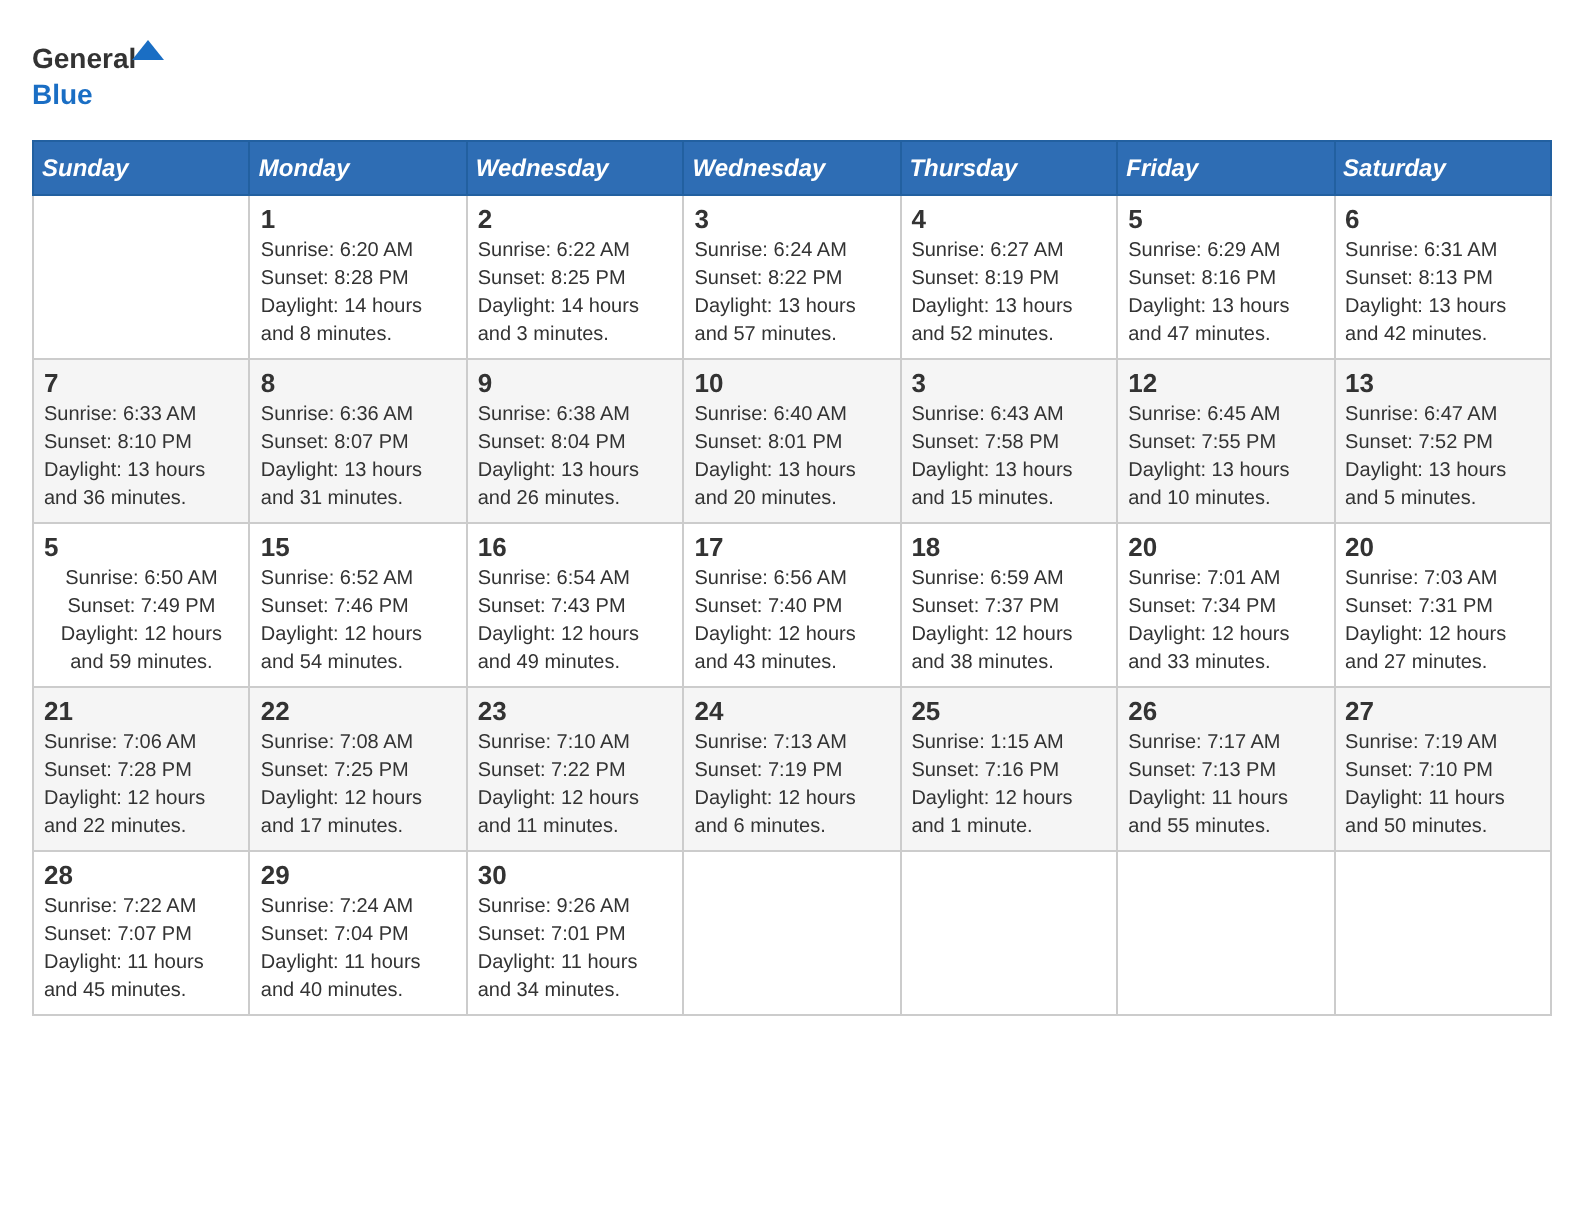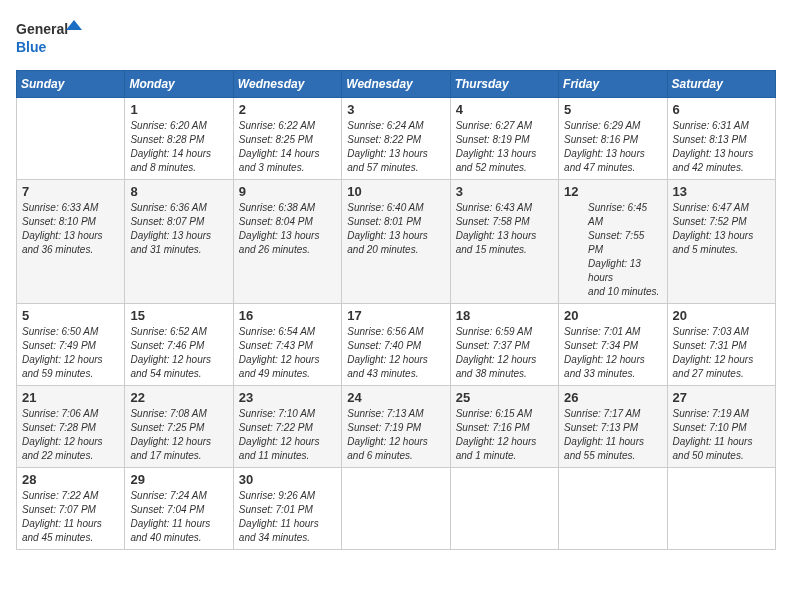--- a/index.html
+++ b/index.html
@@ -62,21 +62,20 @@
       font-size: 13px;
       font-weight: bold;
       color: #333;
       display: block;
       margin-bottom: 2px;
     }
     .day-info {
       font-size: 10px;
       color: #333;
       line-height: 1.4;
-      font-style: italic;
     }
     .empty-cell {
       background: #f9f9f9;
     }
     tr:nth-child(odd) td { background: #fff; }
     tr:nth-child(even) td { background: #f5f5f5; }
     .calendar thead tr th { background: #2e6db4; }
   </style>
 </head>
 <body>
@@ -184,37 +183,37 @@
         </td>
         <td>
           <span class="day-number">3</span>
           <div class="day-info" style="white-space: pre-line;">Sunrise: 6:43 AM
 Sunset: 7:58 PM
 Daylight: 13 hours
 and 15 minutes.</div>
         </td>
         <td>
           <span class="day-number">12</span>
-          <div class="day-info" style="white-space: pre-line; margin-left: 24px;">Sunrise: 6:45 AM
+          <div class="day-info" style="white-space: pre-line;">Sunrise: 6:45 AM
 Sunset: 7:55 PM
 Daylight: 13 hours
 and 10 minutes.</div>
         </td>
         <td>
           <span class="day-number">13</span>
           <div class="day-info" style="white-space: pre-line;">Sunrise: 6:47 AM
 Sunset: 7:52 PM
 Daylight: 13 hours
 and 5 minutes.</div>
         </td>
       </tr>
       <tr>
         <td>
           <span class="day-number">5</span>
-          <div class="day-info" style="white-space: pre-line;">Sunrise: 6:50 AM
+          <div class="day-info" style="white-space: pre-line; text-align: center;">Sunrise: 6:50 AM
 Sunset: 7:49 PM
 Daylight: 12 hours
 and 59 minutes.</div>
         </td>
         <td>
           <span class="day-number">15</span>
           <div class="day-info" style="white-space: pre-line;">Sunrise: 6:52 AM
 Sunset: 7:46 PM
 Daylight: 12 hours
 and 54 minutes.</div>
@@ -279,21 +278,21 @@
         </td>
         <td>
           <span class="day-number">24</span>
           <div class="day-info" style="white-space: pre-line;">Sunrise: 7:13 AM
 Sunset: 7:19 PM
 Daylight: 12 hours
 and 6 minutes.</div>
         </td>
         <td>
           <span class="day-number">25</span>
-          <div class="day-info" style="white-space: pre-line;">Sunrise: 6:15 AM
+          <div class="day-info" style="white-space: pre-line;">Sunrise: 1:15 AM
 Sunset: 7:16 PM
 Daylight: 12 hours
 and 1 minute.</div>
         </td>
         <td>
           <span class="day-number">26</span>
           <div class="day-info" style="white-space: pre-line;">Sunrise: 7:17 AM
 Sunset: 7:13 PM
 Daylight: 11 hours
 and 55 minutes.</div>

